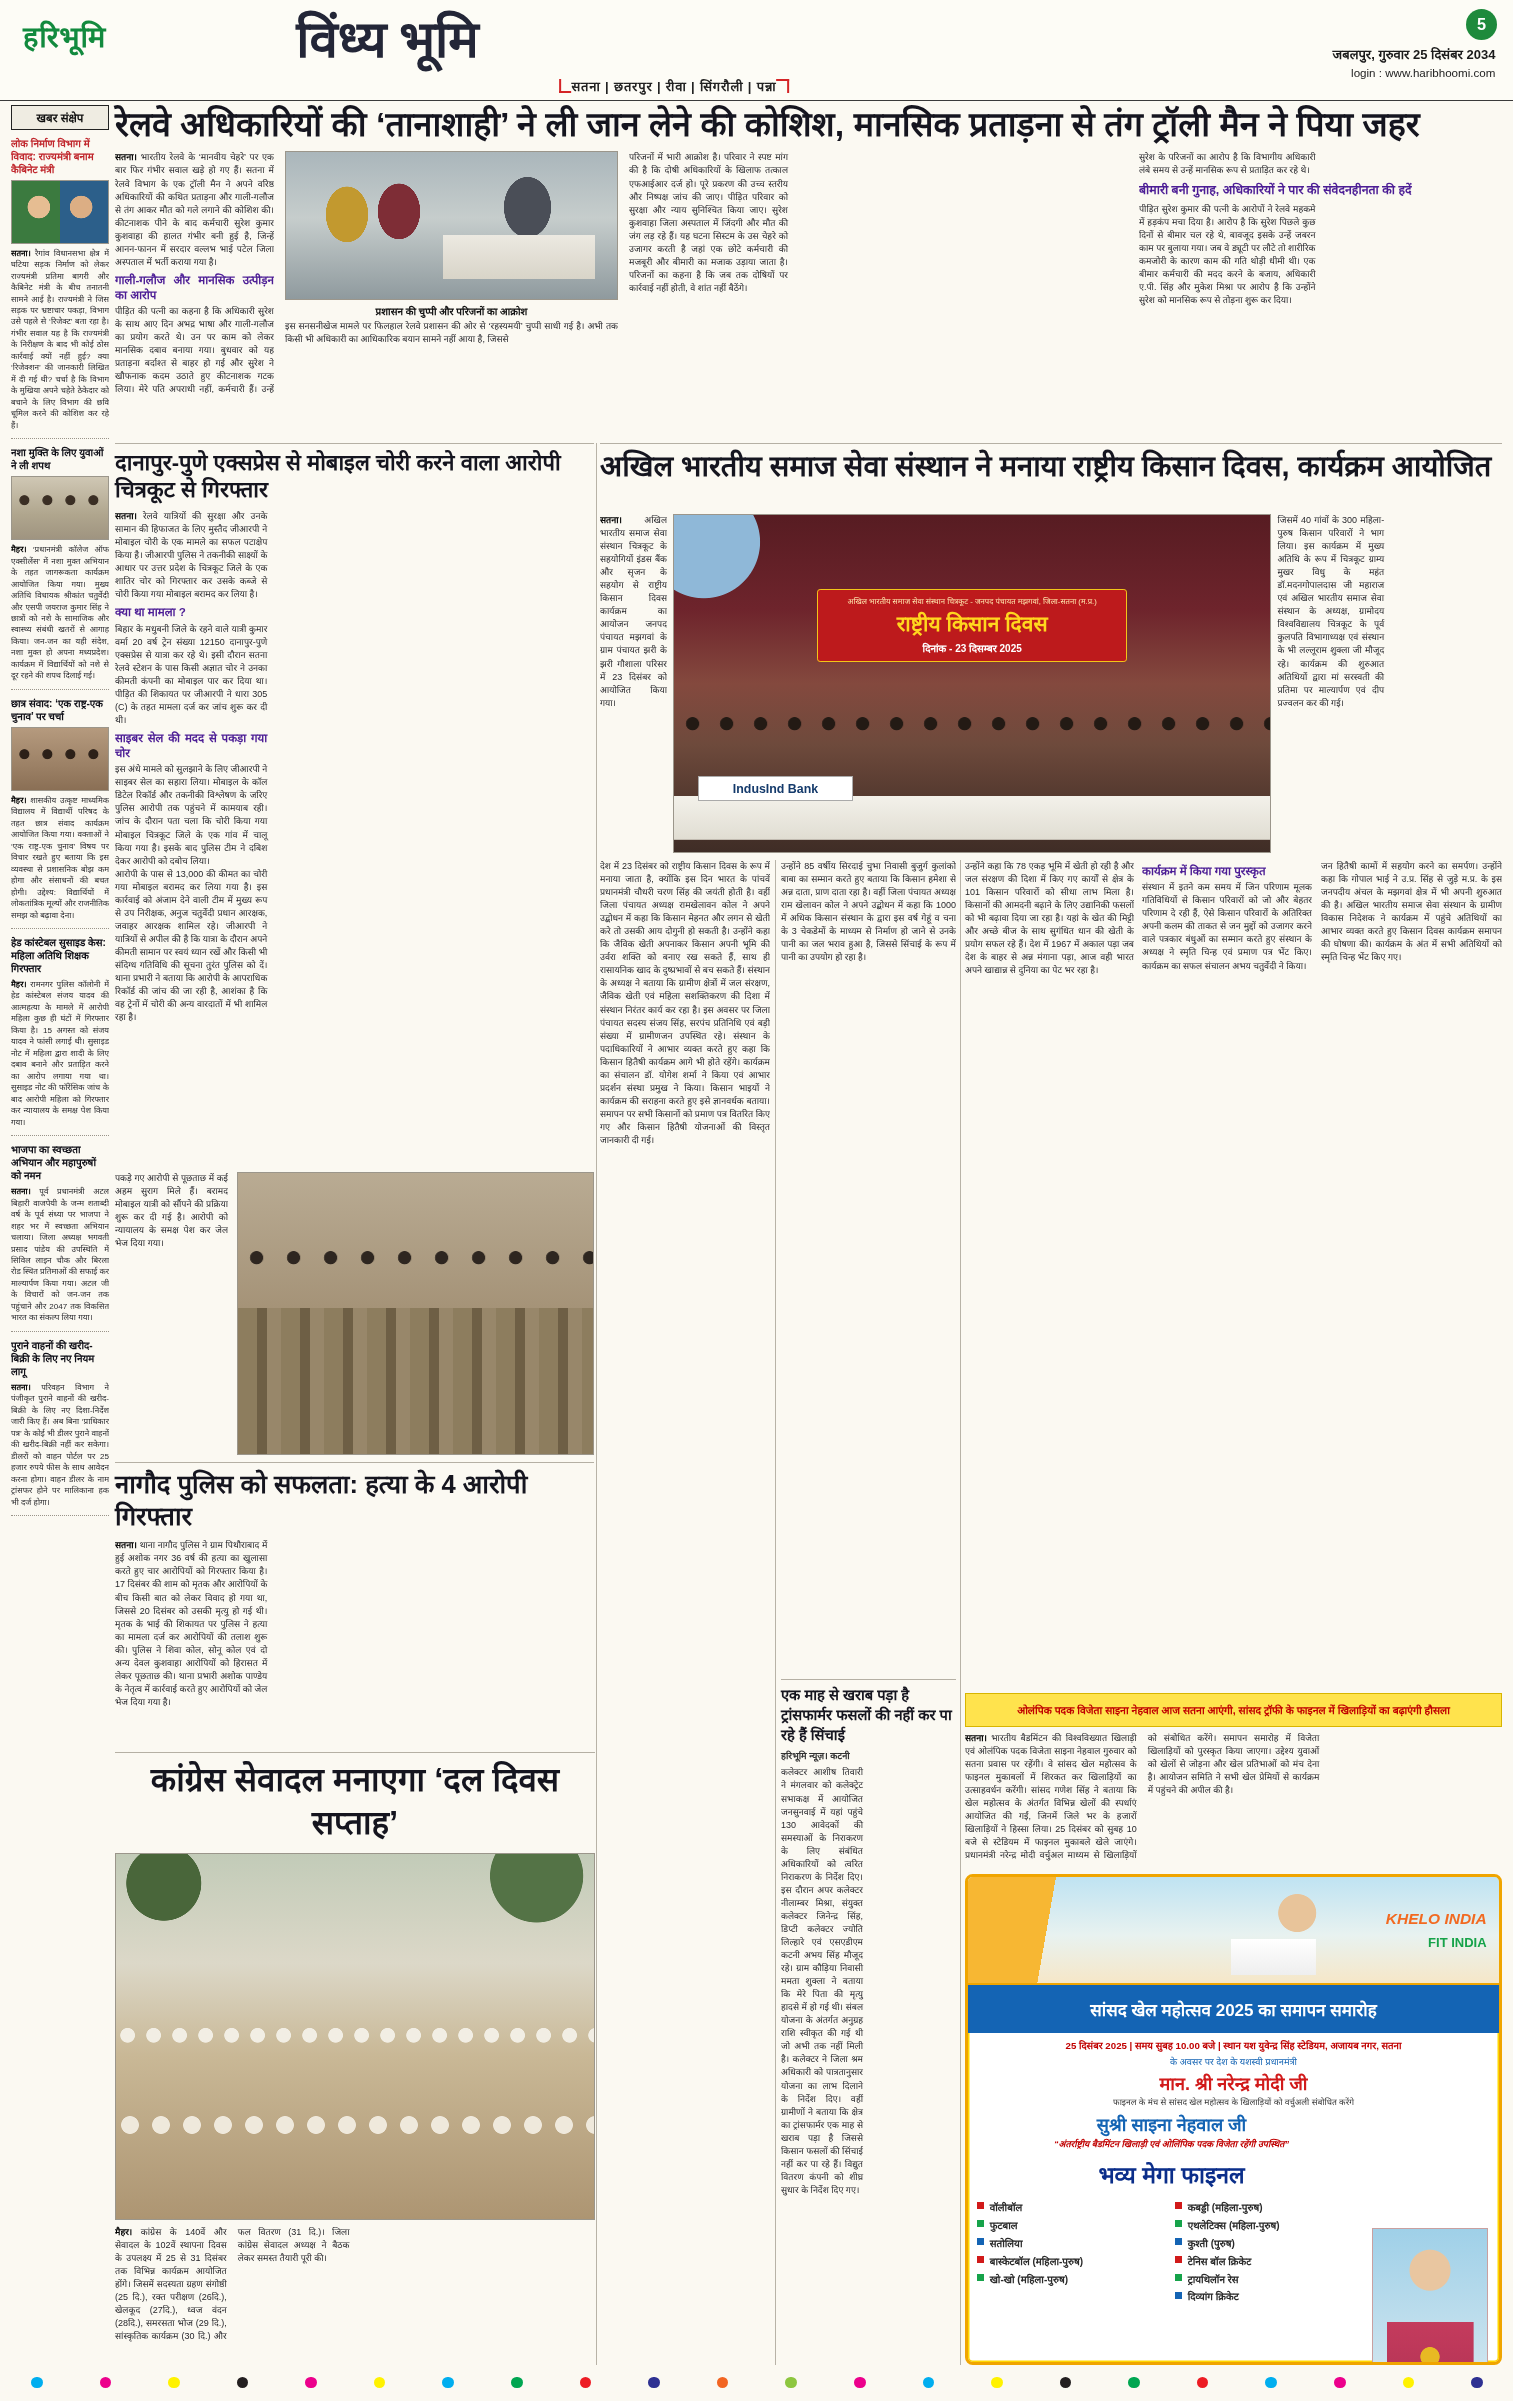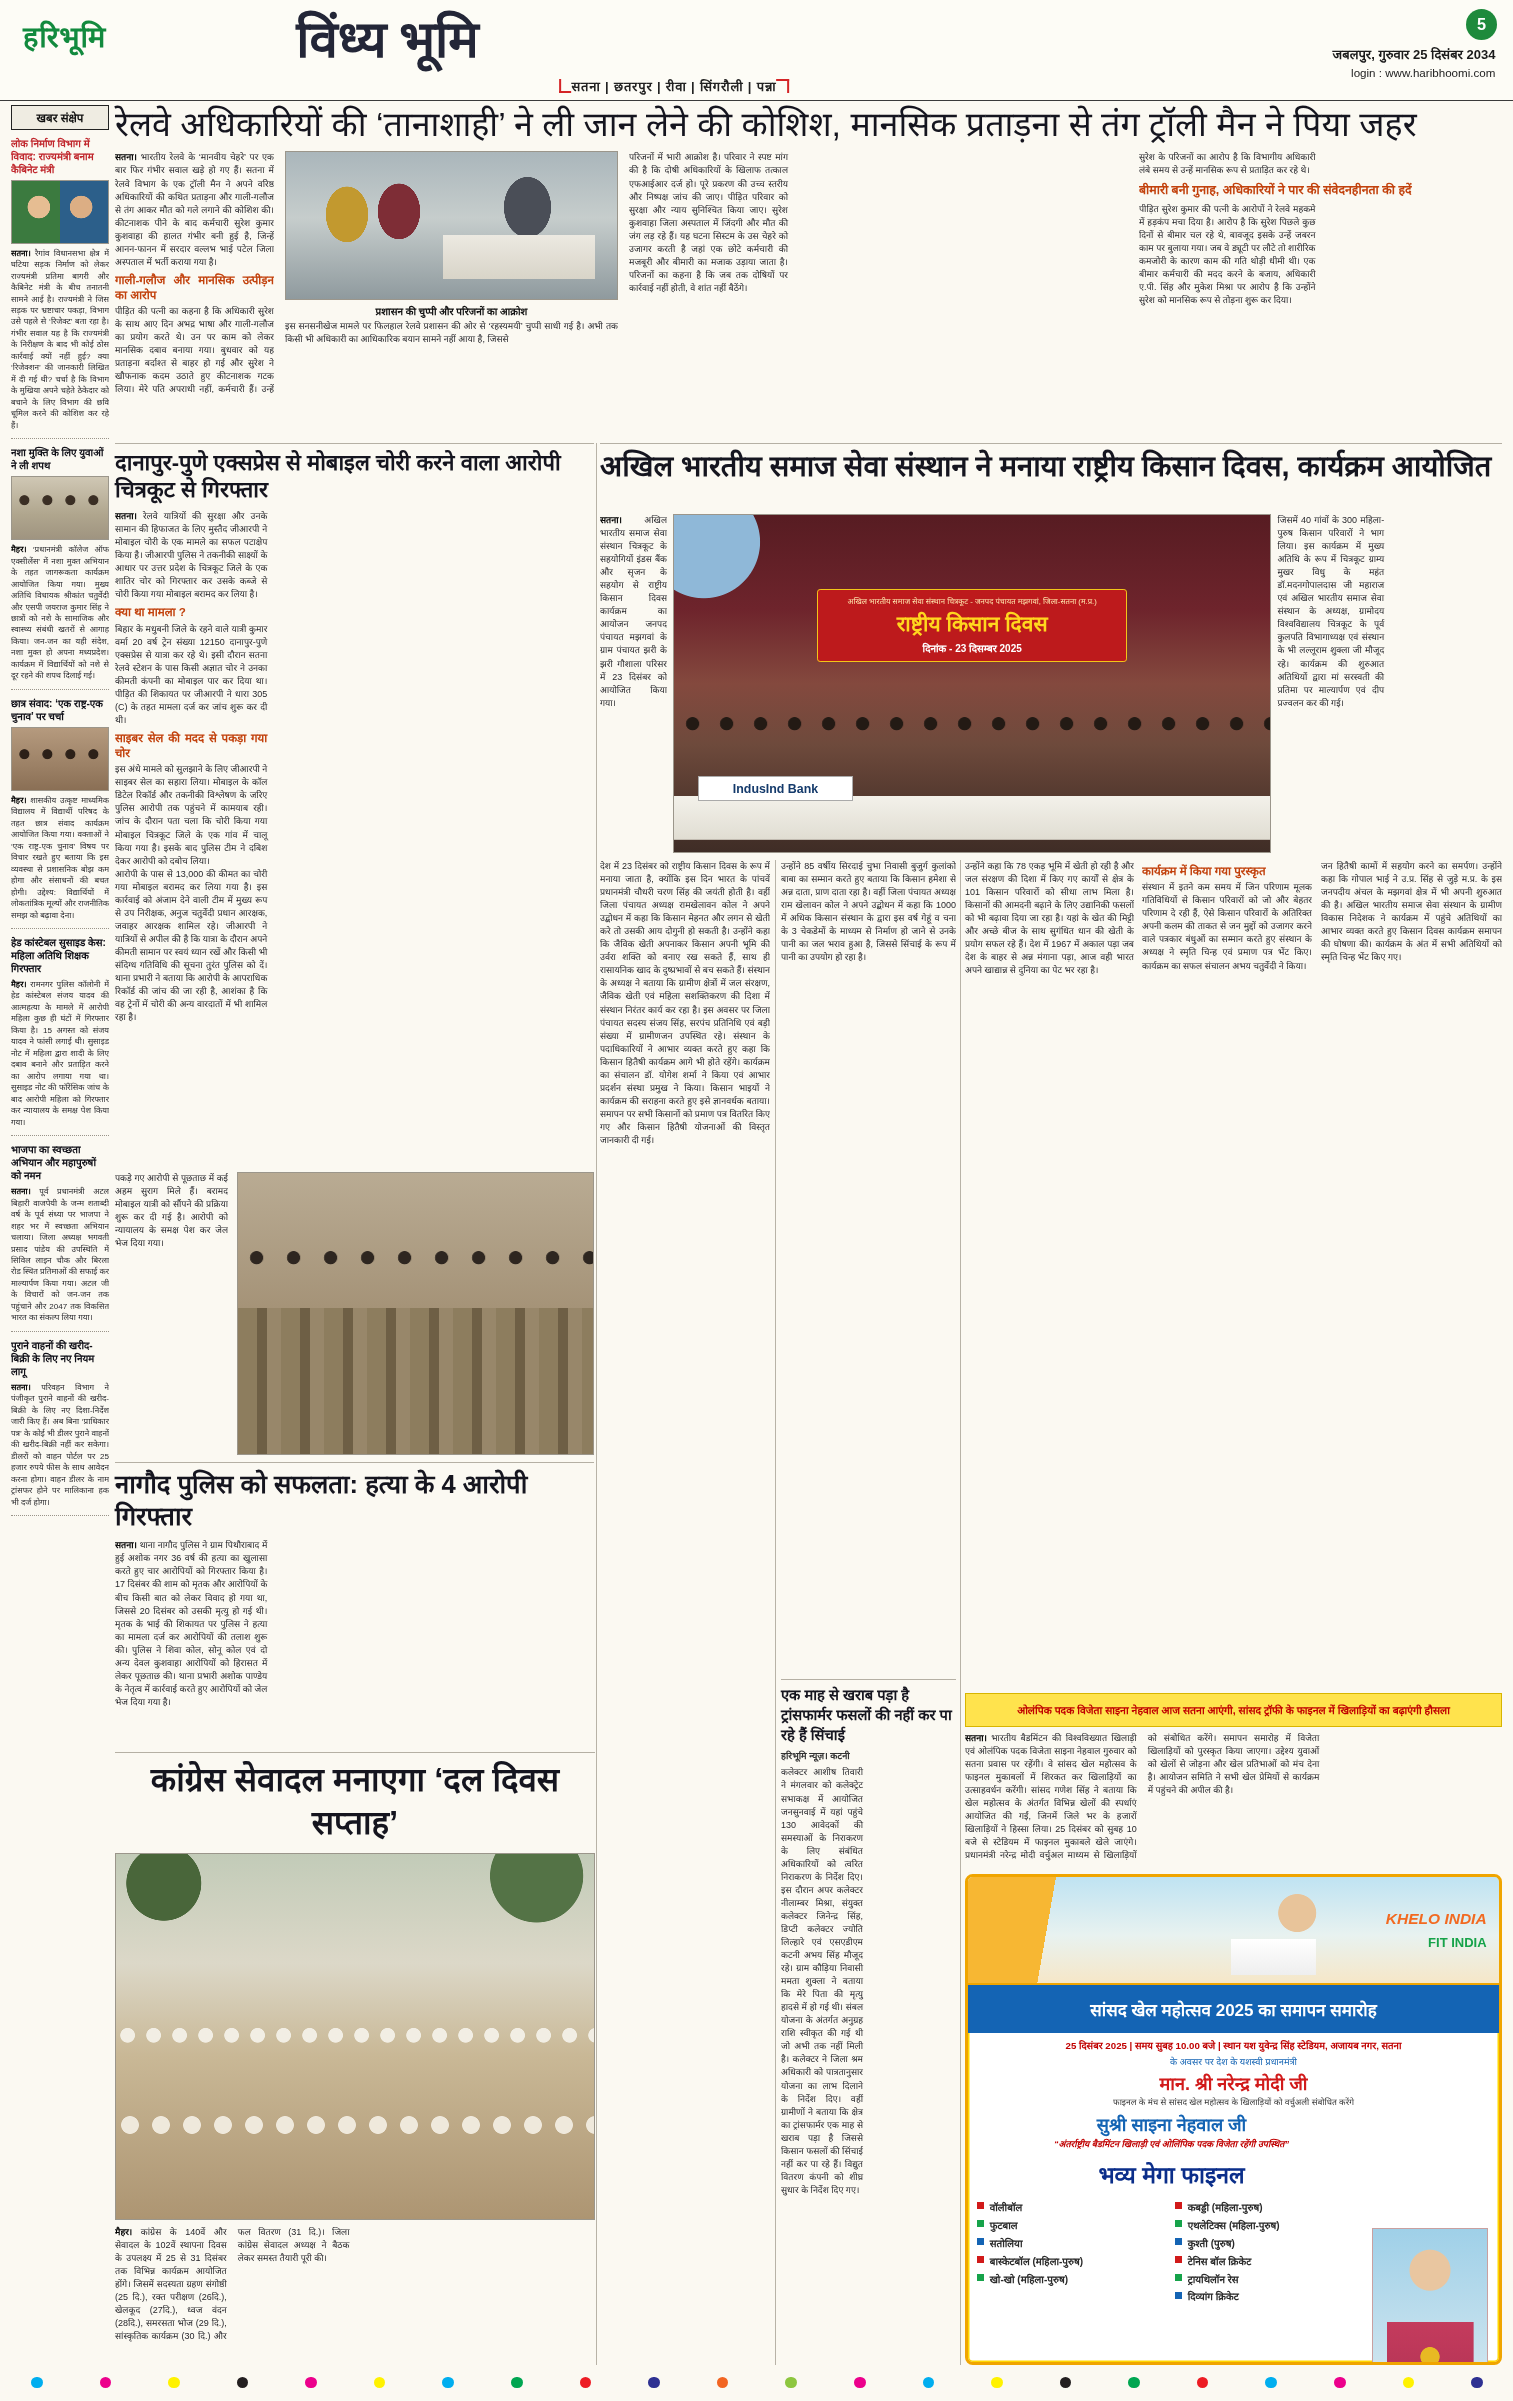--- a/index.html
+++ b/index.html
@@ -29,28 +29,28 @@
 
   
   .bt { font-size:9px; line-height:1.45; text-align:justify; color:#26262b; overflow:hidden; }
   .dl { font-weight:bold; color:#000; }
   .cols2 { columns:2; column-gap:11px; column-fill:auto; height:100%; }
   .cols3 { columns:3; column-gap:11px; column-fill:auto; height:100%; }
   .cols4 { columns:4; column-gap:11px; column-fill:auto; height:100%; }
   .rule-top { border-top:0.8px solid #b5b0a4; padding-top:6.2px; }
 
   
-  .h-lead { font-size:34px; line-height:1.14; font-weight:400; color:#15151f; }
+  .h-lead { font-size:34px; line-height:1.14; font-weight:700; color:#15151f; }
   .h-theft { font-size:22px; line-height:1.22; font-weight:900; color:#15151f; }
   .h-kisan { font-size:29px; line-height:1.12; font-weight:700; color:#15151f; }
   .h-nagod { font-size:25.6px; line-height:1.25; font-weight:900; color:#15151f; }
   .h-cong  { font-size:33px; line-height:1.3; font-weight:900; text-align:center; color:#15151f; }
   .h-trans { font-size:14.7px; line-height:1.35; font-weight:900; color:#15151f; }
   .byline  { font-size:9.3px; font-weight:bold; color:#333; margin:3.1px 0 4.6px; }
-  .subhead-lg { font-size:11.6px; font-weight:900; line-height:1.3; margin:3.1px 0; color:#c2410c; }
+  .subhead-lg { font-size:11.6px; font-weight:900; line-height:1.3; margin:3.1px 0; color:#4c1d95; }
 
   
   .photo { position:relative; overflow:hidden; border:0.8px solid #9b968b; background:#cfc9bd; }
   .ph-hospital{
     background-image:
       linear-gradient(#ece9e1,#d8d4c8),
       radial-gradient(ellipse 35px 46px at 50% 40%, #c2992f 0 60%, rgba(0,0,0,0) 61%),
       radial-gradient(ellipse 35px 46px at 50% 40%, #7e2d36 0 60%, rgba(0,0,0,0) 61%),
       radial-gradient(ellipse 39px 50px at 50% 40%, #4a4e57 0 60%, rgba(0,0,0,0) 61%),
       linear-gradient(180deg,#aab6bb 0%,#c6cdcc 45%,#8f9a9e 100%);

